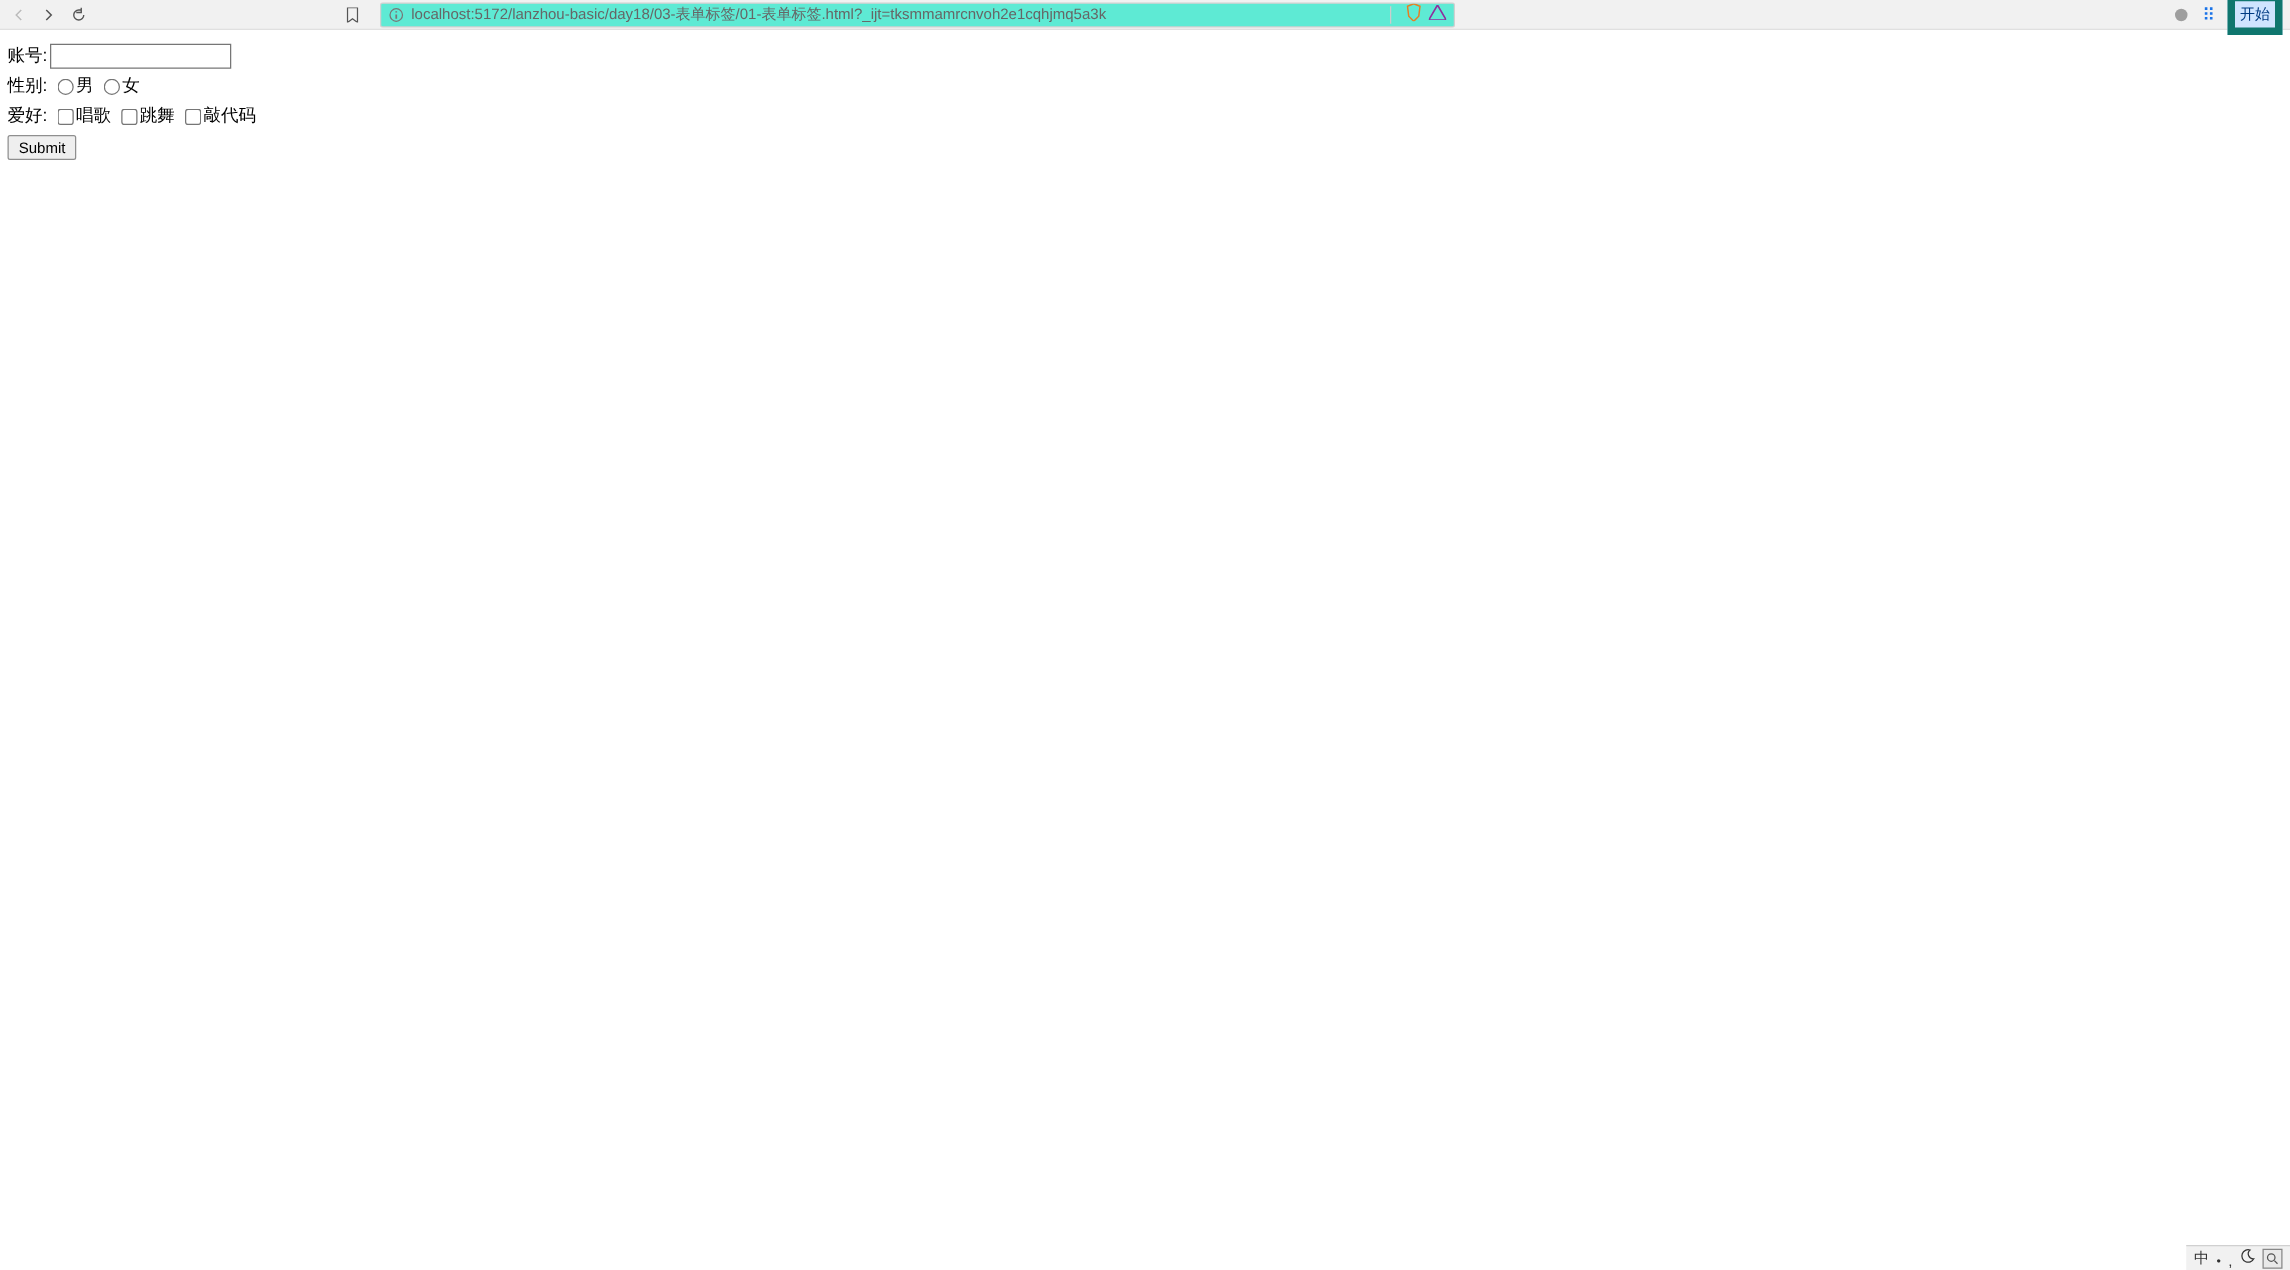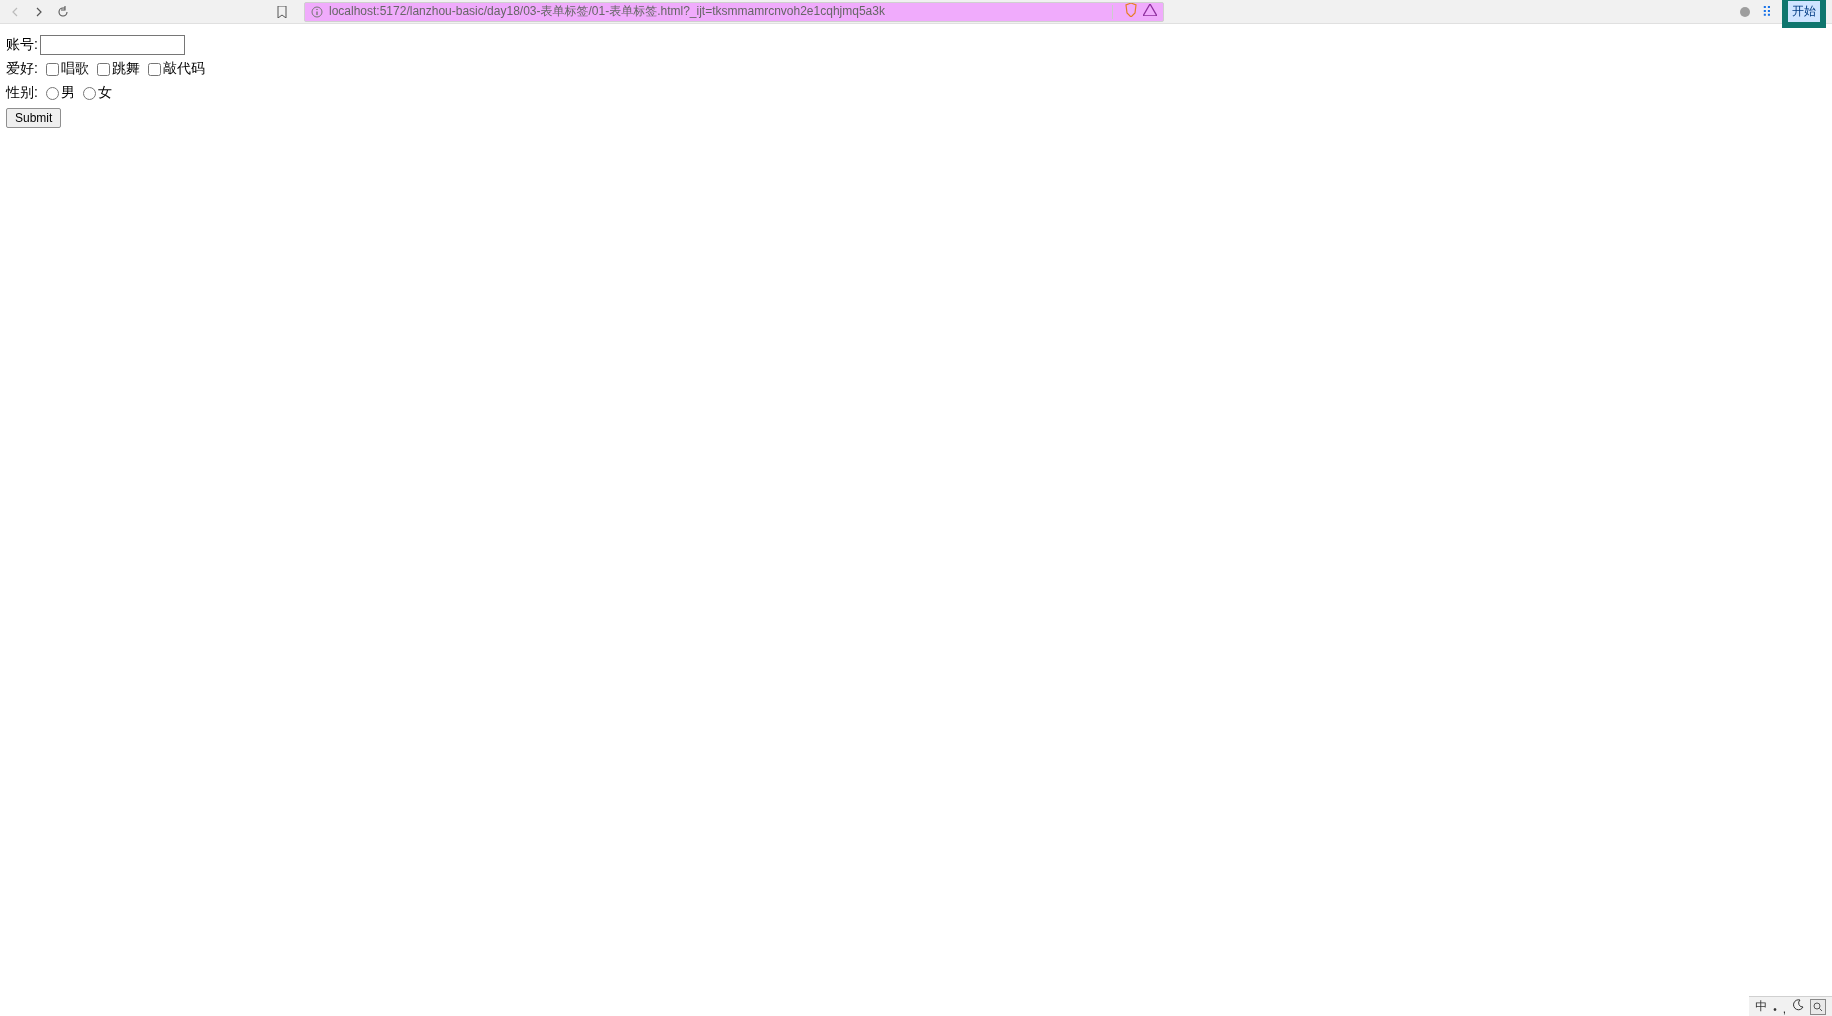--- a/index.html
+++ b/index.html
@@ -37,21 +37,21 @@
       height: 16px;
       display: flex;
       align-items: center;
       justify-content: center;
       color: #555;
       margin-right: 8px;
     }
     .url-bar {
       flex: 0 0 860px;
       height: 20px;
-      background: #f0abfc;
+      background: #5eead4;
       border: 1px solid #d0d0d0;
       border-radius: 2px;
       display: flex;
       align-items: center;
       padding: 0 6px;
       gap: 6px;
       font-size: 12px;
       color: #555;
     }
     .url-info-icon {
@@ -206,35 +206,35 @@
   <div style="color:#1a73e8;font-size:14px;">⠿</div>
   <button class="start-btn">开始</button>
 </div>
 
 <div class="page-content">
   <div class="form-row">
     <span class="form-label">账号: </span>
     <input type="text" class="text-input" style="">
   </div>
   <div class="form-row">
+    <span class="form-label">性别: </span>
+    <input type="radio" name="gender" class="radio-input" style="">
+    <span class="option-label">男</span>
+    <input type="radio" name="gender" class="radio-input" style="">
+    <span class="option-label">女</span>
+  </div>
+  <div class="form-row">
     <span class="form-label">爱好: </span>
     <input type="checkbox" class="checkbox-input" style="">
     <span class="option-label">唱歌</span>
     <input type="checkbox" class="checkbox-input" style="">
     <span class="option-label">跳舞</span>
     <input type="checkbox" class="checkbox-input" style="">
     <span class="option-label">敲代码</span>
   </div>
-  <div class="form-row">
-    <span class="form-label">性别: </span>
-    <input type="radio" name="gender" class="radio-input" style="">
-    <span class="option-label">男</span>
-    <input type="radio" name="gender" class="radio-input" style="">
-    <span class="option-label">女</span>
-  </div>
   <button class="submit-btn">Submit</button>
 </div>
 
 <div class="taskbar">
   <span class="taskbar-ime">中</span>
   <span class="taskbar-dot">•</span>
   <span class="taskbar-comma">,</span>
   <span class="moon-icon">
     <svg width="12" height="12" viewBox="0 0 12 12">
         <path d="M8 1 A5 5 0 1 0 11 8 A4 4 0 0 1 8 1 Z" stroke="currentColor" stroke-width="1" fill="none"></path>

